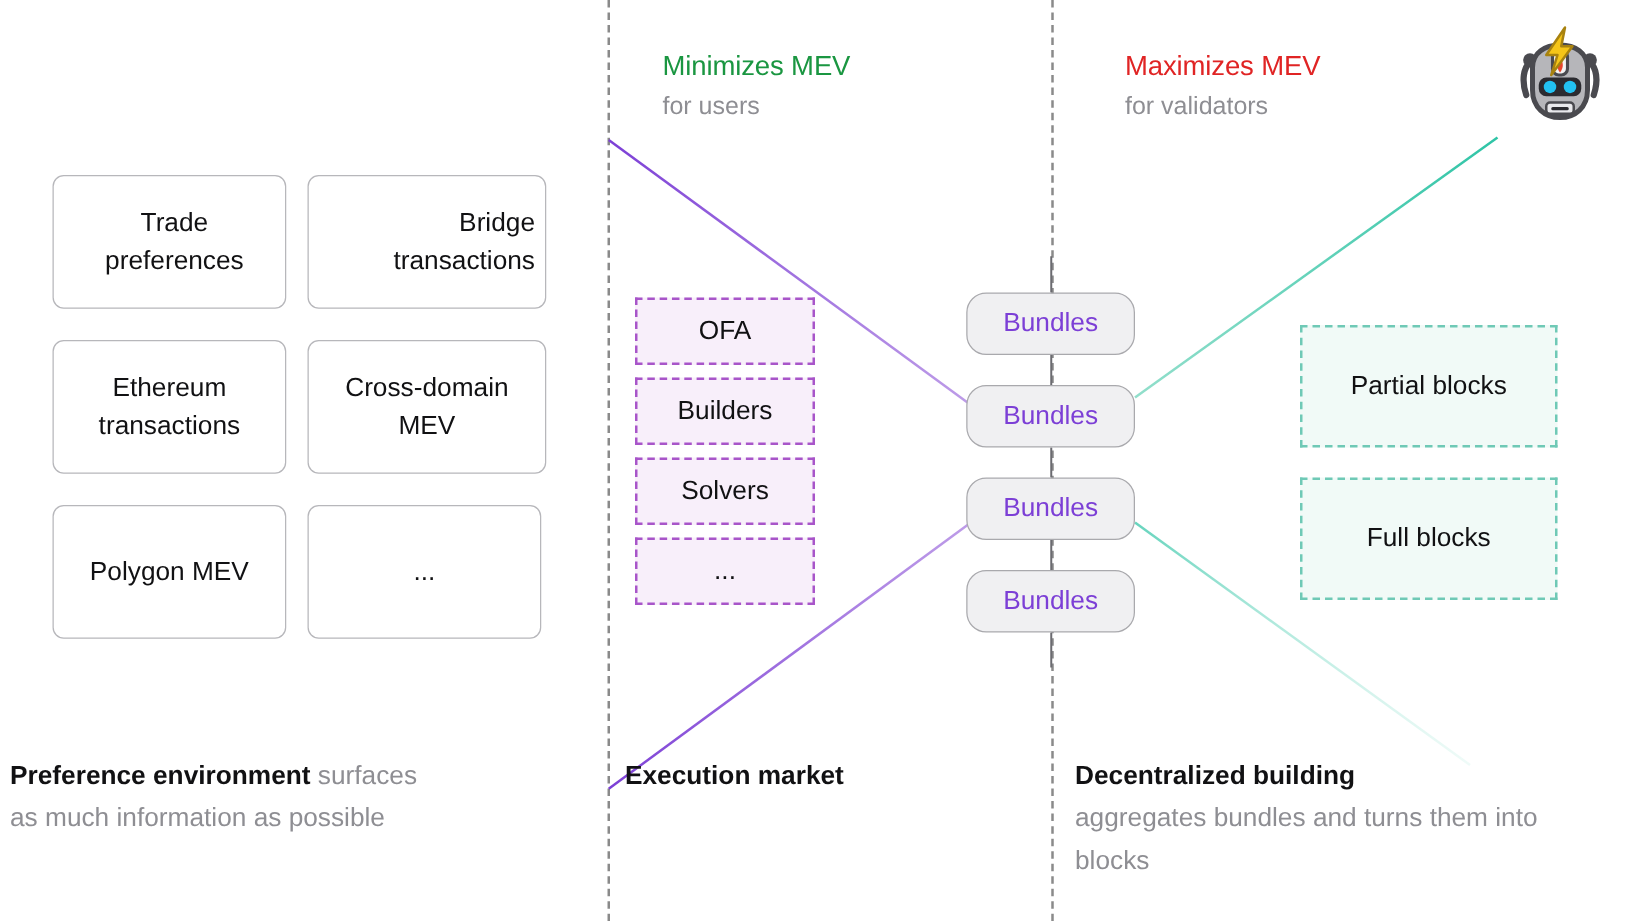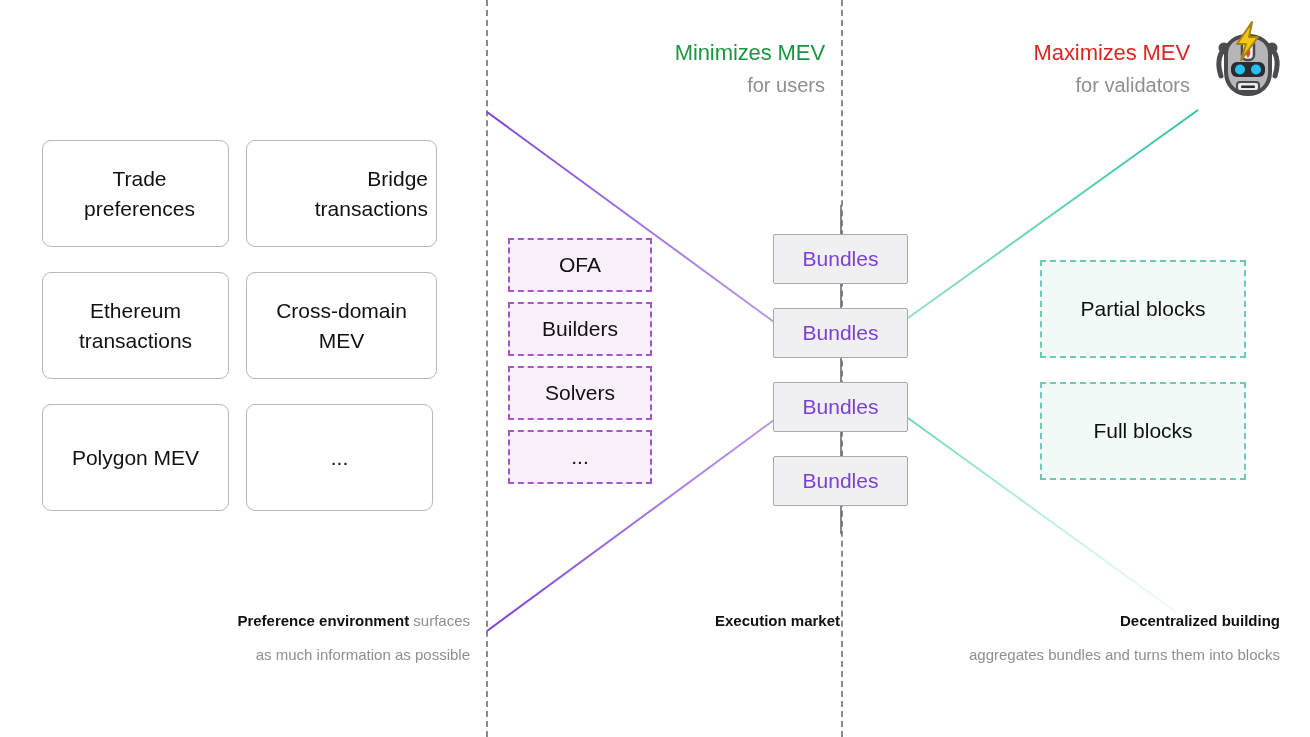--- a/index.html
+++ b/index.html
@@ -37,21 +37,21 @@
     position: absolute;
     left: 0; top: 0;
     width: 1310px; height: 737px;
     z-index: 2;
     pointer-events: none;
   }
 
   
   .head-block {
     position: absolute;
-    text-align: right;
+    text-align: left;
     z-index: 4;
   }
   #head-min { left: 530px; top: 38px; width: 295px; }
   #head-max { left: 900px; top: 38px; width: 290px; }
   .head-title {
     font-size: 22px;
     line-height: 30px;
     font-weight: 400;
     letter-spacing: -0.1px;
   }
@@ -119,21 +119,21 @@
   #mid-2 { top: 366px; height: 54px; }
   #mid-3 { top: 430px; height: 54px; }
 
   
   .bundle-box {
     position: absolute;
     left: 773px;
     width: 135px;
     height: 50px;
     border: 1.5px solid #a9a9ad;
-    border-radius: 2px;
+    border-radius: 16px;
     background: #f0f0f2;
     display: flex;
     align-items: center;
     justify-content: center;
     color: #7c3fd6;
     font-size: 21px;
     box-sizing: border-box;
     z-index: 3;
   }
   #bundle-0 { top: 234px; }
@@ -156,22 +156,22 @@
     font-size: 21px;
     box-sizing: border-box;
     z-index: 3;
   }
   #block-0 { top: 260px; }
   #block-1 { top: 382px; }
 
   
   .caption {
     position: absolute;
-    text-align: right;
-    font-size: 15px;
+    text-align: left;
+    font-size: 21px;
     line-height: 34px;
     z-index: 4;
   }
   #caption-0 { left: 8px;   top: 604px; width: 462px; }
   #caption-1 { left: 500px; top: 604px; width: 340px; }
   #caption-2 { left: 860px; top: 604px; width: 420px; }
   .cap-strong { color: #111113; font-weight: bold; }
   .cap-soft   { color: #8e8e93; font-weight: 400; }
 </style>
 </head>

